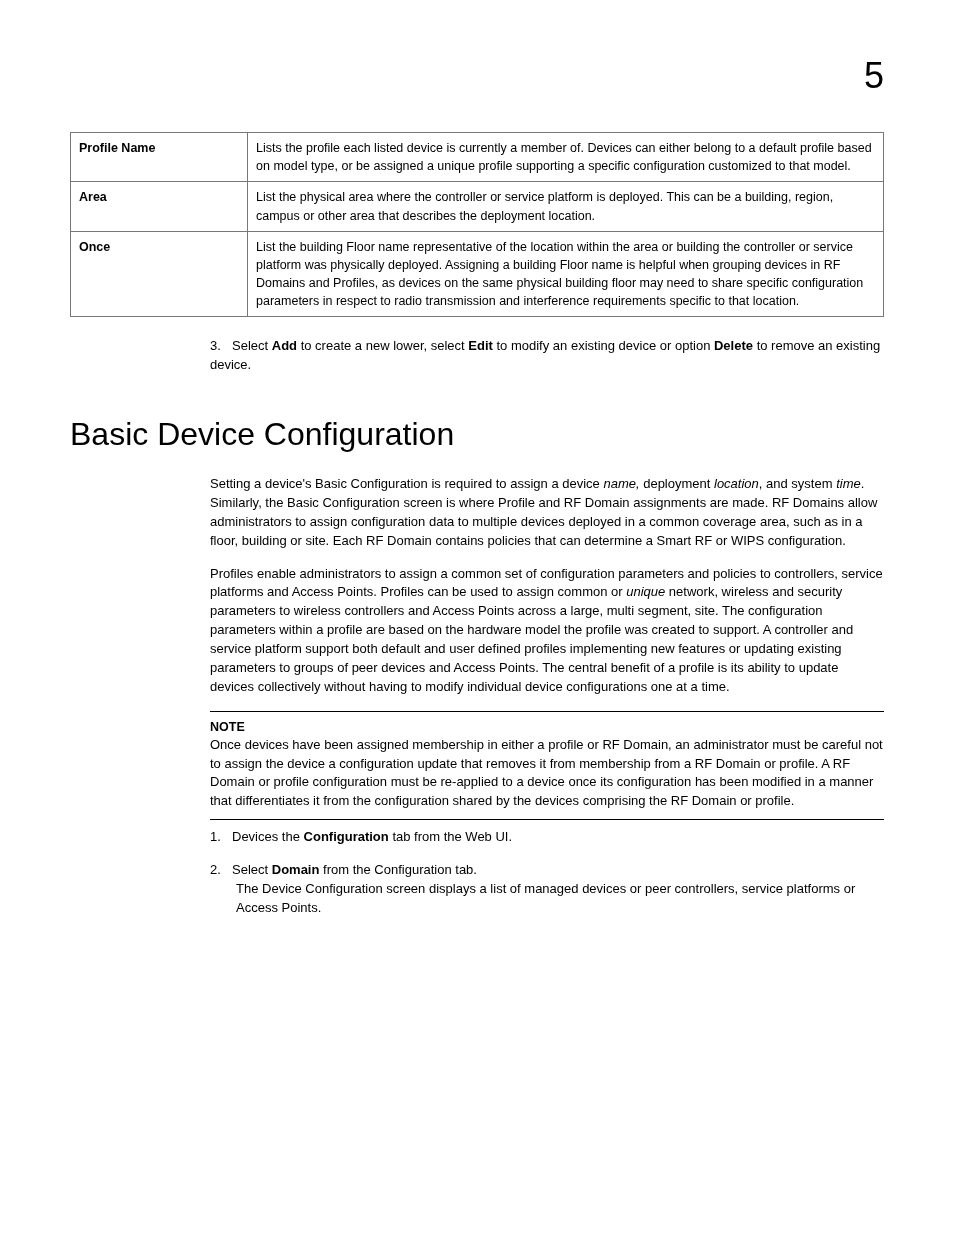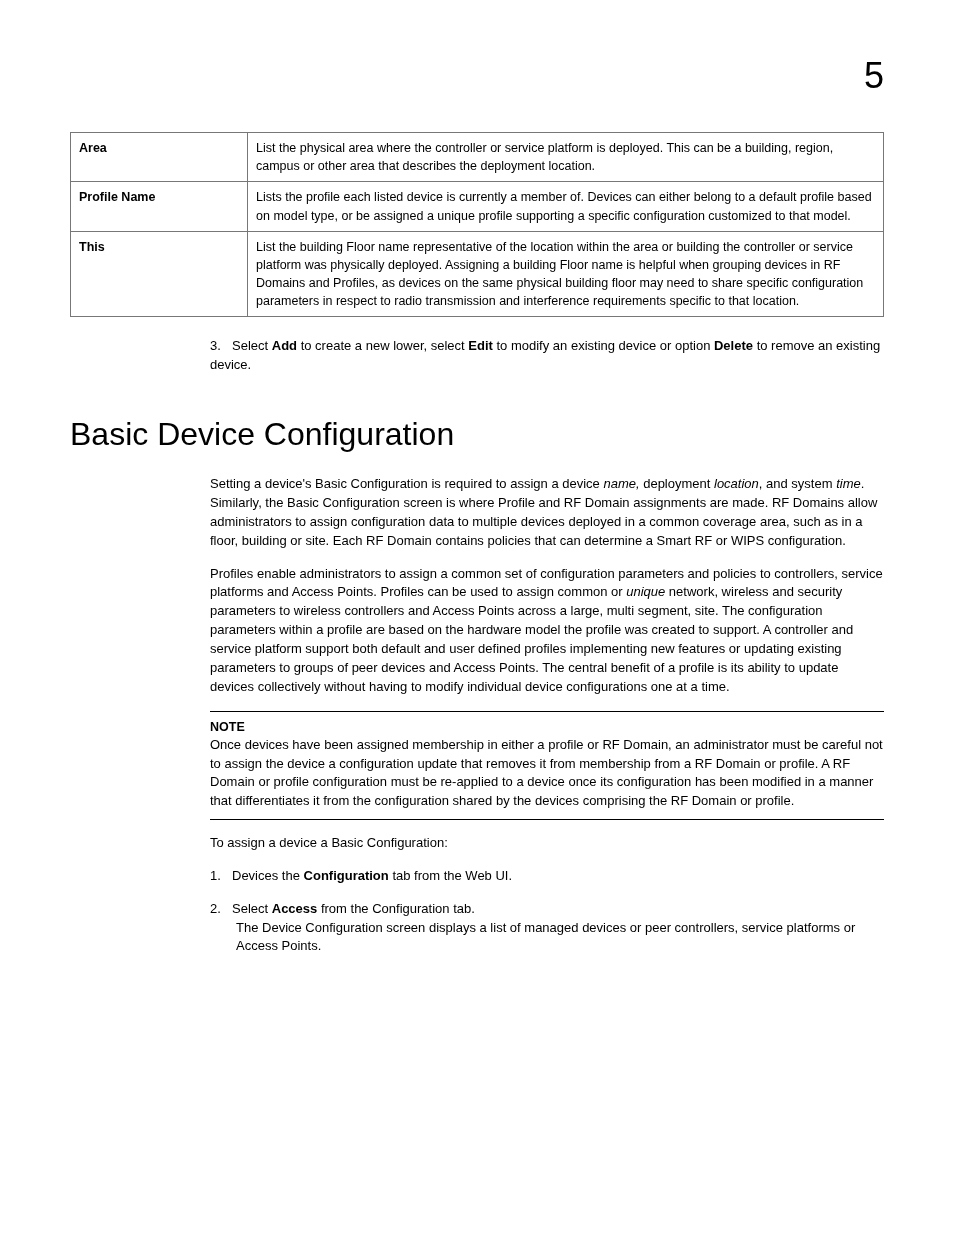--- a/index.html
+++ b/index.html
@@ -56,21 +56,21 @@
     margin-left: 0;
     letter-spacing: 0px;
   }
   .para {
     margin-bottom: 14px;
   }
   .note-block {
     border-top: 1px solid #000;
     border-bottom: 1px solid #000;
     padding: 6px 0 8px 0;
-    margin-bottom: 14px;
+    margin-bottom: 8px;
   }
   .note-label {
     font-weight: bold;
     font-size: 12.5px;
     font-family: Arial, Helvetica, sans-serif;
   }
   .sub {
     margin-left: 26px;
     margin-top: 0;
   }
@@ -78,29 +78,29 @@
   em { }
 </style>
 </head>
 <body>
 
 <div class="chapter-num">5</div>
 
 <table class="def">
   <tbody>
       <tr>
+    <td class="term">Profile Name</td>
+    <td>Lists the profile each listed device is currently a member of. Devices can either belong to a default profile based on model type, or be assigned a unique profile supporting a specific configuration customized to that model.</td>
+  </tr>
+  <tr>
     <td class="term">Area</td>
     <td>List the physical area where the controller or service platform is deployed. This can be a building, region, campus or other area that describes the deployment location.</td>
   </tr>
   <tr>
-    <td class="term">Profile Name</td>
-    <td>Lists the profile each listed device is currently a member of. Devices can either belong to a default profile based on model type, or be assigned a unique profile supporting a specific configuration customized to that model.</td>
-  </tr>
-  <tr>
-    <td class="term">This</td>
+    <td class="term">Once</td>
     <td>List the building Floor name representative of the location within the area or building the controller or service platform was physically deployed. Assigning a building Floor name is helpful when grouping devices in RF Domains and Profiles, as devices on the same physical building floor may need to share specific configuration parameters in respect to radio transmission and interference requirements specific to that location.</td>
   </tr>
 </tbody>
   </table>
 
 <div class="content">
 
   <div class="ol-step">
     <span class="num">3.</span><span>Select </span><b>Add</b><span> to create a new lower, select </span><b>Edit</b><span> to modify an existing device or option </span><b>Delete</b><span> to remove an existing device.</span>
   </div>
@@ -117,25 +117,24 @@
 
   <div class="para">
     <span>Profiles enable administrators to assign a common set of configuration parameters and policies to controllers, service platforms and Access Points. Profiles can be used to assign common or </span><em>unique</em><span> network, wireless and security parameters to wireless controllers and Access Points across a large, multi segment, site. The configuration parameters within a profile are based on the hardware model the profile was created to support. A controller and service platform support both default and user defined profiles implementing new features or updating existing parameters to groups of peer devices and Access Points. The central benefit of a profile is its ability to update devices collectively without having to modify individual device configurations one at a time.</span>
   </div>
 
   <div class="note-block">
     <div class="note-label">NOTE</div>
     <div>Once devices have been assigned membership in either a profile or RF Domain, an administrator must be careful not to assign the device a configuration update that removes it from membership from a RF Domain or profile. A RF Domain or profile configuration must be re-applied to a device once its configuration has been modified in a manner that differentiates it from the configuration shared by the devices comprising the RF Domain or profile.</div>
   </div>
 
-  <div class="para">To assign a device a Basic Configuration:</div>
 
   <div class="ol-step">
     <span class="num">1.</span><span>Devices the </span><b>Configuration</b><span> tab from the Web UI.</span>
   </div>
 
   <div class="ol-step">
-    <span class="num">2.</span><span>Select </span><b>Access</b><span> from the Configuration tab.</span>
+    <span class="num">2.</span><span>Select </span><b>Domain</b><span> from the Configuration tab.</span>
     <div class="sub">The Device Configuration screen displays a list of managed devices or peer controllers, service platforms or Access Points.</div>
   </div>
 
 
 </div>
 
 </body></html>

